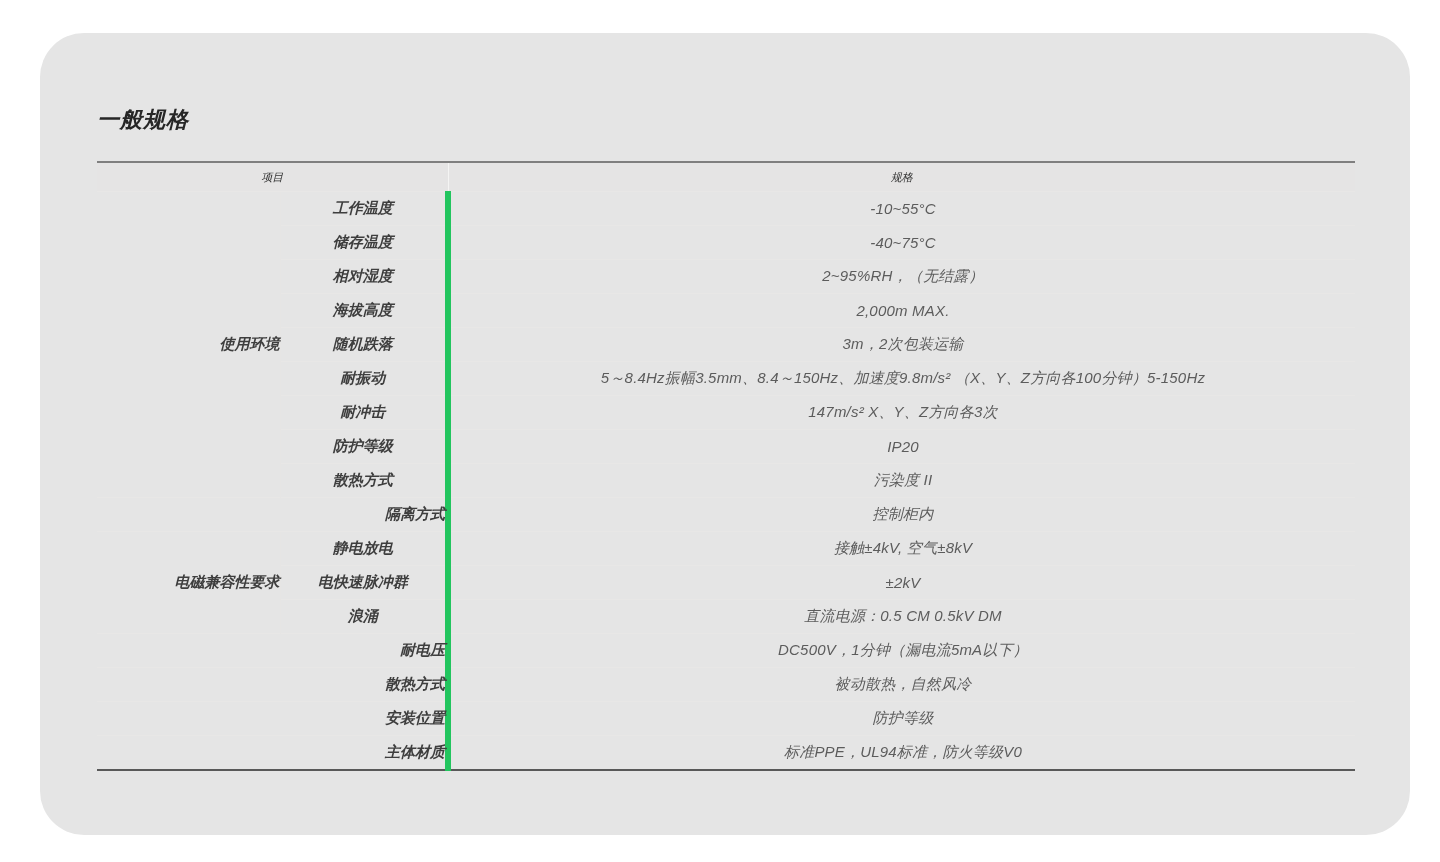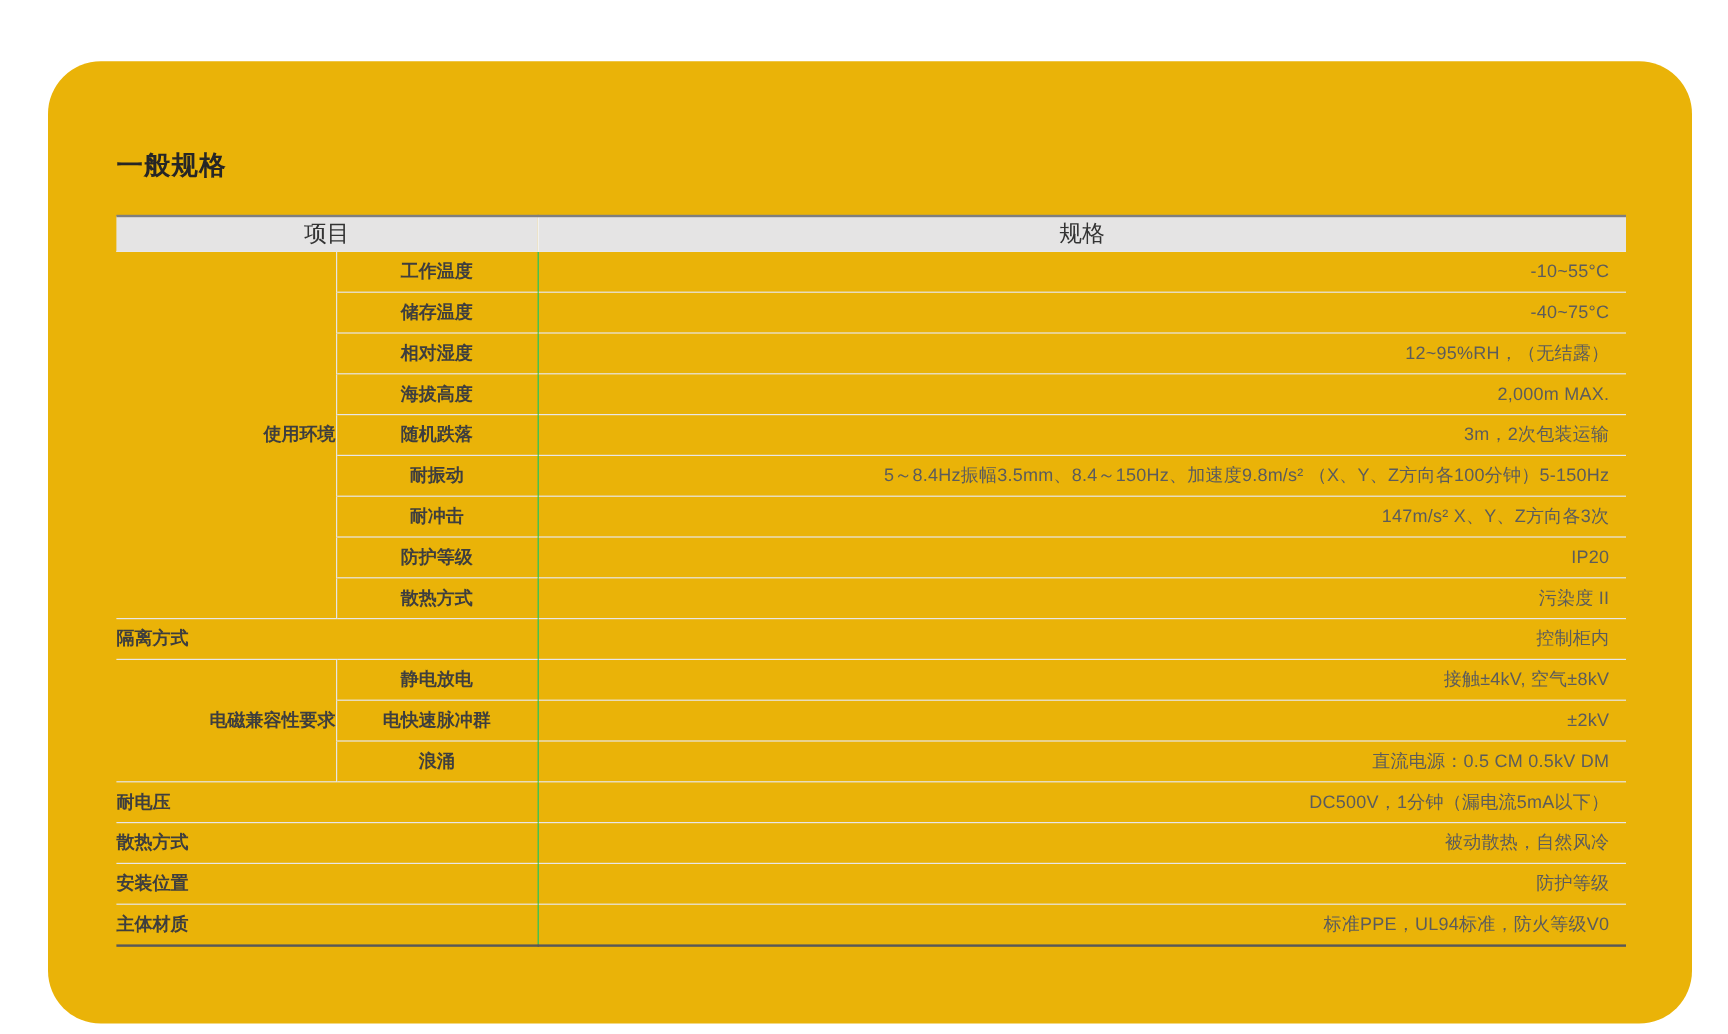--- a/index.html
+++ b/index.html
@@ -6,25 +6,26 @@
     margin: 0;
     padding: 0;
     background: #ffffff;
     width: 1440px;
     height: 862px;
     font-family: "Liberation Sans", "DejaVu Sans", sans-serif;
   }
   .card {
     position: absolute;
     left: 40px;
-    top: 51px;
+    top: 33px;
     width: 1370px;
     height: 802px;
-    background: #eab308;
+    background: #e5e5e5;
     border-radius: 44px;
+    font-style: italic;
   }
   .inner {
     padding: 72px 0 0 57px;
   }
   .title {
     font-size: 22px;
     line-height: 29px;
     font-weight: 700;
     color: #262626;
     margin: 0 0 27px 0;
@@ -35,21 +36,21 @@
     table-layout: fixed;
     width: 1258px;
     border-top: 2px solid #7f7f7f;
     border-bottom: 2px solid #585858;
   }
   .spec-table col.c1 { width: 183px; }
   .spec-table col.c2 { width: 168px; }
   .spec-table thead th {
     background: #e5e4e4;
     height: 28px;
-    font-size: 19px;
+    font-size: 11px;
     font-weight: 500;
     color: #333333;
     text-align: center;
     padding: 0;
   }
   .spec-table thead th.th-spec {
     border-left: 1px solid #f4f4f3;
     margin-left: 20px;
   }
   .spec-table tbody td {
@@ -64,31 +65,31 @@
     font-weight: 600;
     color: #3e3e3e;
   }
   .spec-table td.sub {
     text-align: center;
     font-weight: 600;
     color: #3e3e3e;
     border-left: 1px solid #e6e5e4;
   }
   .spec-table td.single {
-    text-align: left;
+    text-align: right;
     font-weight: 600;
     color: #3e3e3e;
     margin-top: 42px;
   }
   .spec-table td.val {
-    text-align: right;
+    text-align: center;
     padding: 0 14px;
     color: #5c5c5c;
     font-weight: 400;
-    border-left: 1px solid #22c55e;
+    border-left: 6px solid #22c55e;
     letter-spacing: 0.2px;
   }
 </style>
 </head>
 <body>
 
 <div class="card">
   <div class="inner">
     <h1 class="title">一般规格</h1>
 
@@ -110,21 +111,21 @@
           <td class="group" rowspan="9">使用环境</td>
           <td class="sub">工作温度</td>
           <td class="val">-10~55°C</td>
         </tr>
         <tr>
           <td class="sub">储存温度</td>
           <td class="val">-40~75°C</td>
         </tr>
         <tr>
           <td class="sub">相对湿度</td>
-          <td class="val">12~95%RH，（无结露）</td>
+          <td class="val">2~95%RH，（无结露）</td>
         </tr>
         <tr>
           <td class="sub">海拔高度</td>
           <td class="val">2,000m MAX.</td>
         </tr>
         <tr>
           <td class="sub">随机跌落</td>
           <td class="val">3m，2次包装运输</td>
         </tr>
         <tr>

